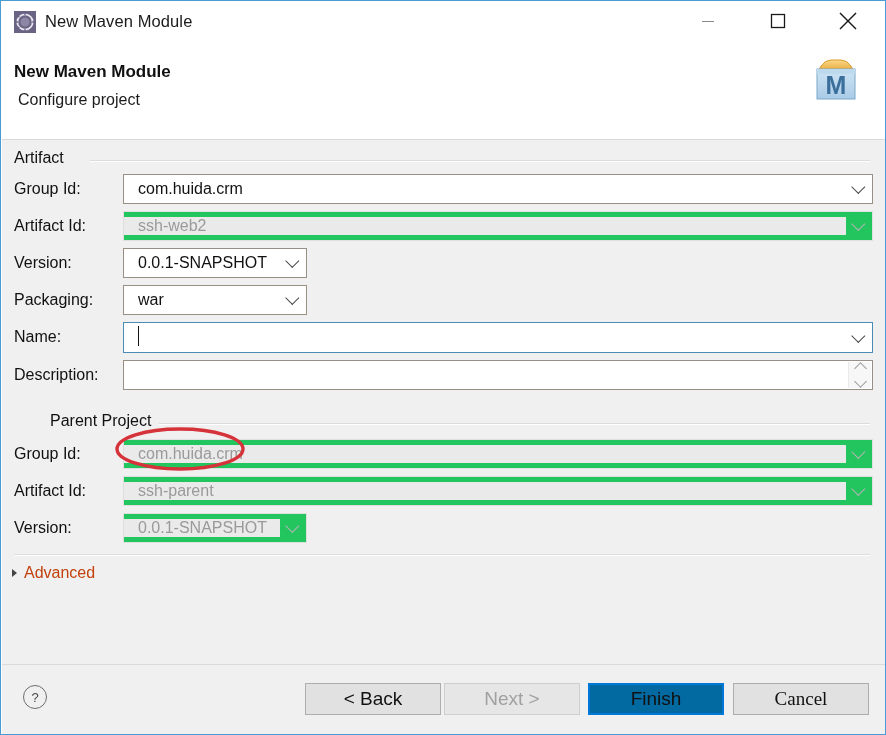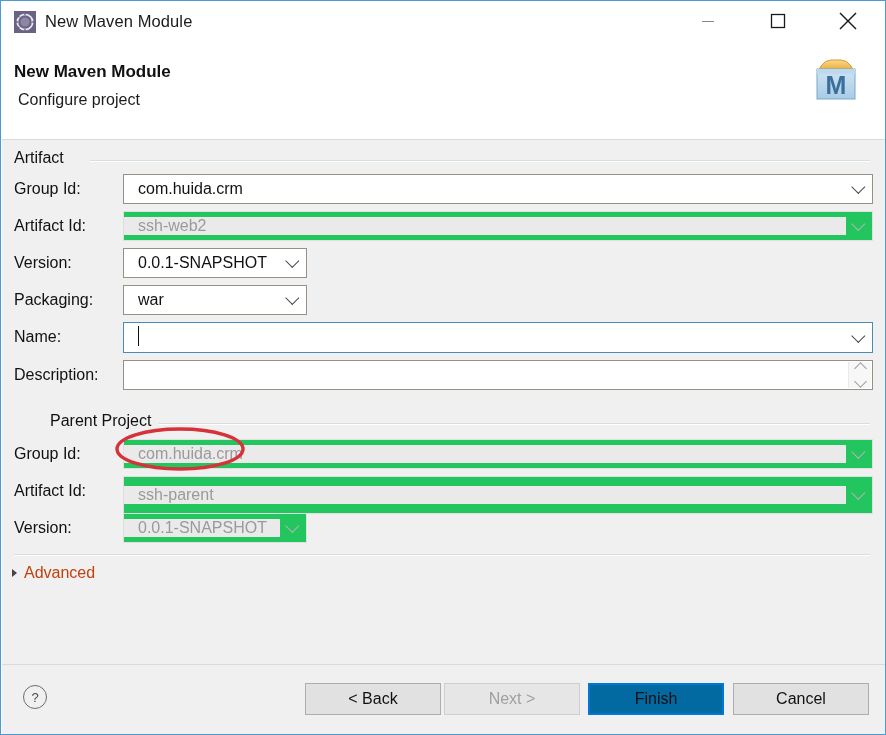--- a/index.html
+++ b/index.html
@@ -244,21 +244,21 @@
     font-size: 13px;
     color: #4a4a4a;
   }
   .btn {
     position: absolute;
     top: 18px;
     height: 32px;
     box-sizing: border-box;
     background: #e1e1e1;
     border: 1px solid #adadad;
-    font-size: 16px;
+    font-size: 19px;
     color: #111111;
     display: flex;
     align-items: center;
     justify-content: center;
     font-family: "Liberation Sans", sans-serif;
   }
   .btn.disabled { color: #a0a0a0; border-color: #cfcfcf; background: #e6e6e6; }
   .btn.default {
     border: 2px solid #0078d7;
     background: #0369a1;
@@ -401,21 +401,21 @@
 
     <div class="fieldlabel" style="left:12px; top:305px;">Group Id:</div>
     <div class="combo disabled" style="left:121px; top:299px; width:750px; height:30px;">
       <span class="cval">com.huida.crm</span>
       <span class="carrow">
           <i class="chev gray"></i>
         </span>
     </div>
 
     <div class="fieldlabel" style="left:12px; top:342px;">Artifact Id:</div>
-    <div class="combo disabled" style="left:121px; top:336px; width:750px; height:38px;">
+    <div class="combo disabled" style="left:121px; top:336px; width:750px; height:30px;">
       <span class="cval">ssh-parent</span>
       <span class="carrow">
           <i class="chev gray"></i>
         </span>
     </div>
 
     <div class="fieldlabel" style="left:12px; top:379px;">Version:</div>
     <div class="combo disabled" style="left:121px; top:373px; width:184px; height:30px;">
       <span class="cval">0.0.1-SNAPSHOT</span>
       <span class="carrow">
@@ -438,16 +438,16 @@
 
   </div>
 
   <div id="footer">
     <div id="help-icon">
       <span>?</span>
     </div>
     <div class="btn" style="left:303px; width:136px;">&lt; Back</div>
     <div class="btn disabled" style="left:442px; width:136px;">Next &gt;</div>
     <div class="btn default" style="left:586px; width:136px;">Finish</div>
-    <div class="btn" style="left:731px; width:136px;">Cancel</div>
+    <div class="btn" style="left:731px; width:136px;font-family:Liberation Serif, serif;">Cancel</div>
   </div>
 
 </div>
 
 </body></html>

